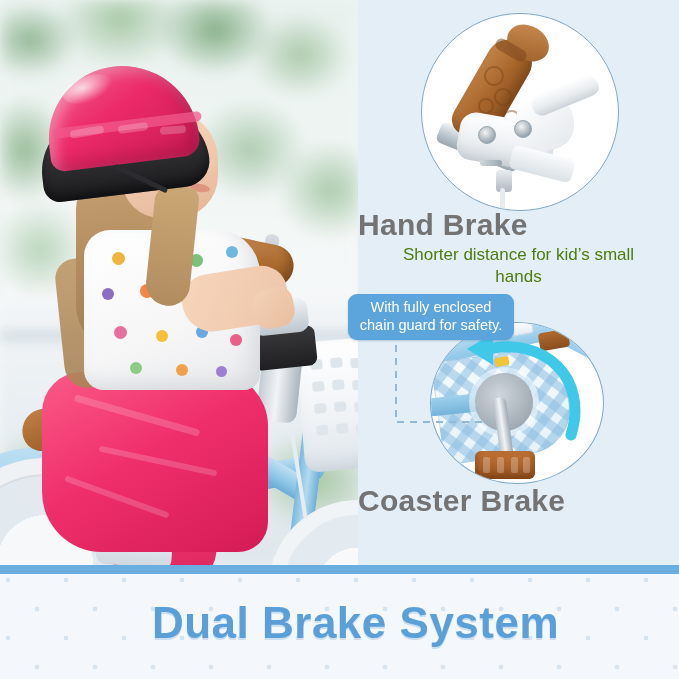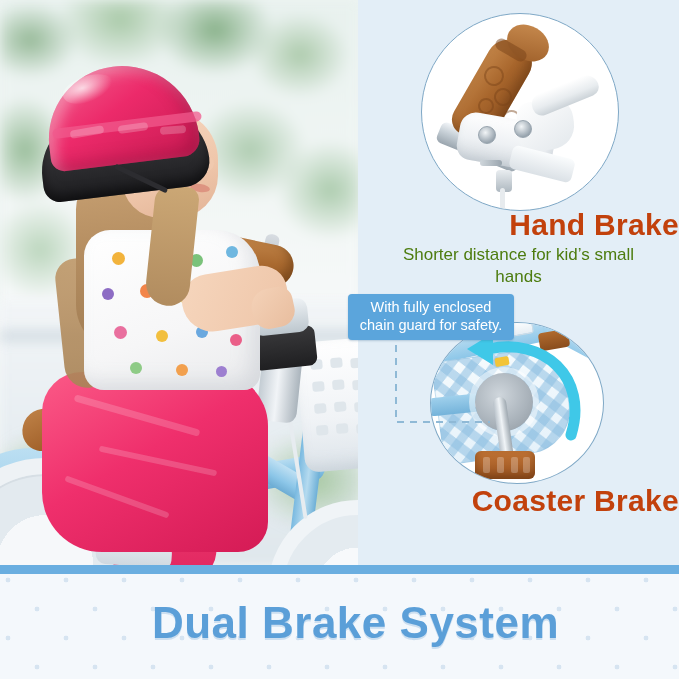--- a/index.html
+++ b/index.html
@@ -415,37 +415,37 @@
   }
   .cb-yellow{
     position:absolute;left:64px;top:34px;width:14px;height:9px;
     background:#f2c438;border-radius:2px;transform:rotate(-10deg);
   }
 
   .arrow-svg{position:absolute;left:0;top:0;width:100%;height:100%;pointer-events:none;}
 
   
   .heading{
-    position:absolute;width:321px;text-align:right;
-    color:#c2410c;font-weight:bold;font-size:30px;letter-spacing:.3px;
+    position:absolute;width:321px;text-align:left;
+    color:#737373;font-weight:bold;font-size:30px;letter-spacing:.3px;
   }
   #hand-heading{left:0;top:208px;}
   #coaster-heading{left:0;top:484px;}
   .subtext{
     position:absolute;width:281px;left:20px;text-align:center;
     color:#4d7c0f;font-size:17px;line-height:1.32;
   }
   #hand-sub{top:244px;}
   #coaster-sub{top:520px;}
 
   
   .badge{
     position:absolute;left:348px;top:294px;width:148px;
     background:#5ba5dc;color:#ffffff;
-    border-radius:4px;
+    border-radius:9px;
     padding:5px 9px 6px 9px;
     font-size:14.5px;line-height:1.22;text-align:center;
     box-shadow:0 1px 2px rgba(60,110,150,.3);
     z-index:6;
   }
   .leader{position:absolute;left:340px;top:326px;width:170px;height:110px;z-index:5;}
 
   
   .divider{
     position:absolute;left:0;top:565px;width:679px;height:9px;

